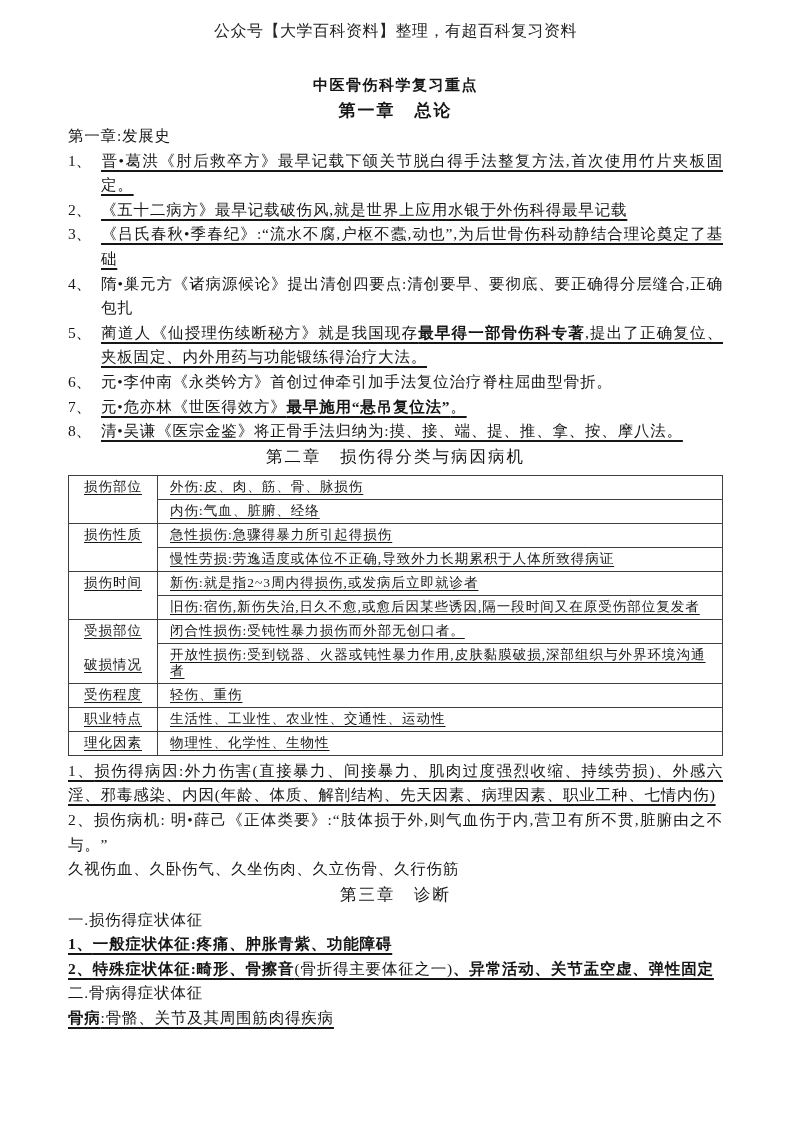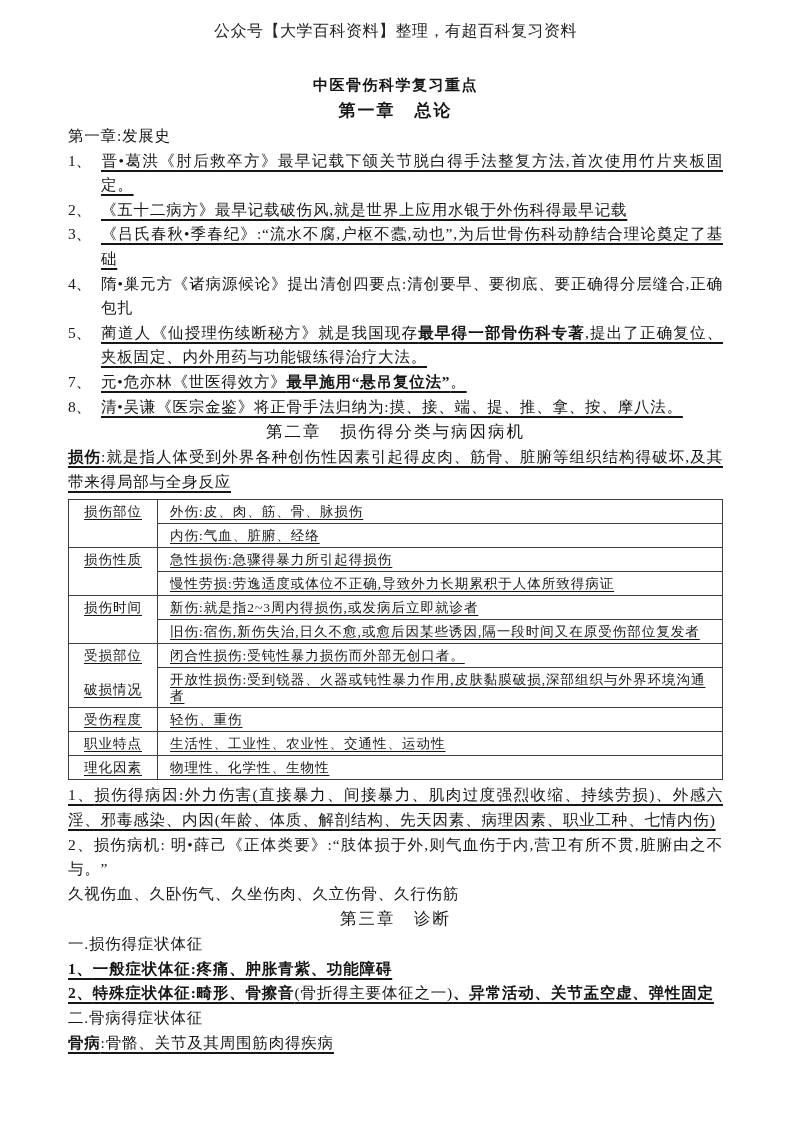--- a/index.html
+++ b/index.html
@@ -56,28 +56,28 @@
   <p class="line item"><span class="num">1、</span><span class="u">晋•葛洪《肘后救卒方》最早记载下颌关节脱白得手法整复方法,首次使用竹片夹板固定。</span></p>
 
   <p class="line item"><span class="num">2、</span><span class="u">《五十二病方》最早记载破伤风,就是世界上应用水银于外伤科得最早记载</span></p>
 
   <p class="line item"><span class="num">3、</span><span class="u">《吕氏春秋•季春纪》:“流水不腐,户枢不蠹,动也”,为后世骨伤科动静结合理论奠定了基础</span></p>
 
   <p class="line item"><span class="num">4、</span><span>隋•巢元方《诸病源候论》提出清创四要点:清创要早、要彻底、要正确得分层缝合,正确包扎</span></p>
 
   <p class="line item"><span class="num">5、</span><span class="u"><span>蔺道人《仙授理伤续断秘方》就是我国现存</span><span class="b">最早得一部骨伤科专著</span><span>,提出了正确复位、夹板固定、内外用药与功能锻练得治疗大法。</span></span></p>
 
+  <p class="line item"><span class="num">6、</span><span>元•李仲南《永类钤方》首创过伸牵引加手法复位治疗脊柱屈曲型骨折。</span></p>
 
   <p class="line item"><span class="num">7、</span><span class="u"><span>元•危亦林《世医得效方》</span><span class="b">最早施用“悬吊复位法”</span><span>。</span></span></p>
 
   <p class="line item"><span class="num">8、</span><span class="u">清•吴谦《医宗金鉴》将正骨手法归纳为:摸、接、端、提、推、拿、按、摩八法。</span></p>
 
   <p class="chapter-heading">第二章　损伤得分类与病因病机</p>
 
-  <p class="line"><span class="u"><span class="b">损伤</span><span>:就是指人体受到外界各种创伤性因素引起得皮肉、筋骨、脏腑等组织结构得破坏,及其带来得局部与全身反应</span></span></p>
 
   <table class="cls">
     <tbody>
       <tr>
         <td class="lbl" rowspan="2">
             <span class="u">损伤部位</span>
           </td>
         <td class="val"><span class="u">外伤:皮、肉、筋、骨、脉损伤</span></td>
       </tr>
       <tr>

